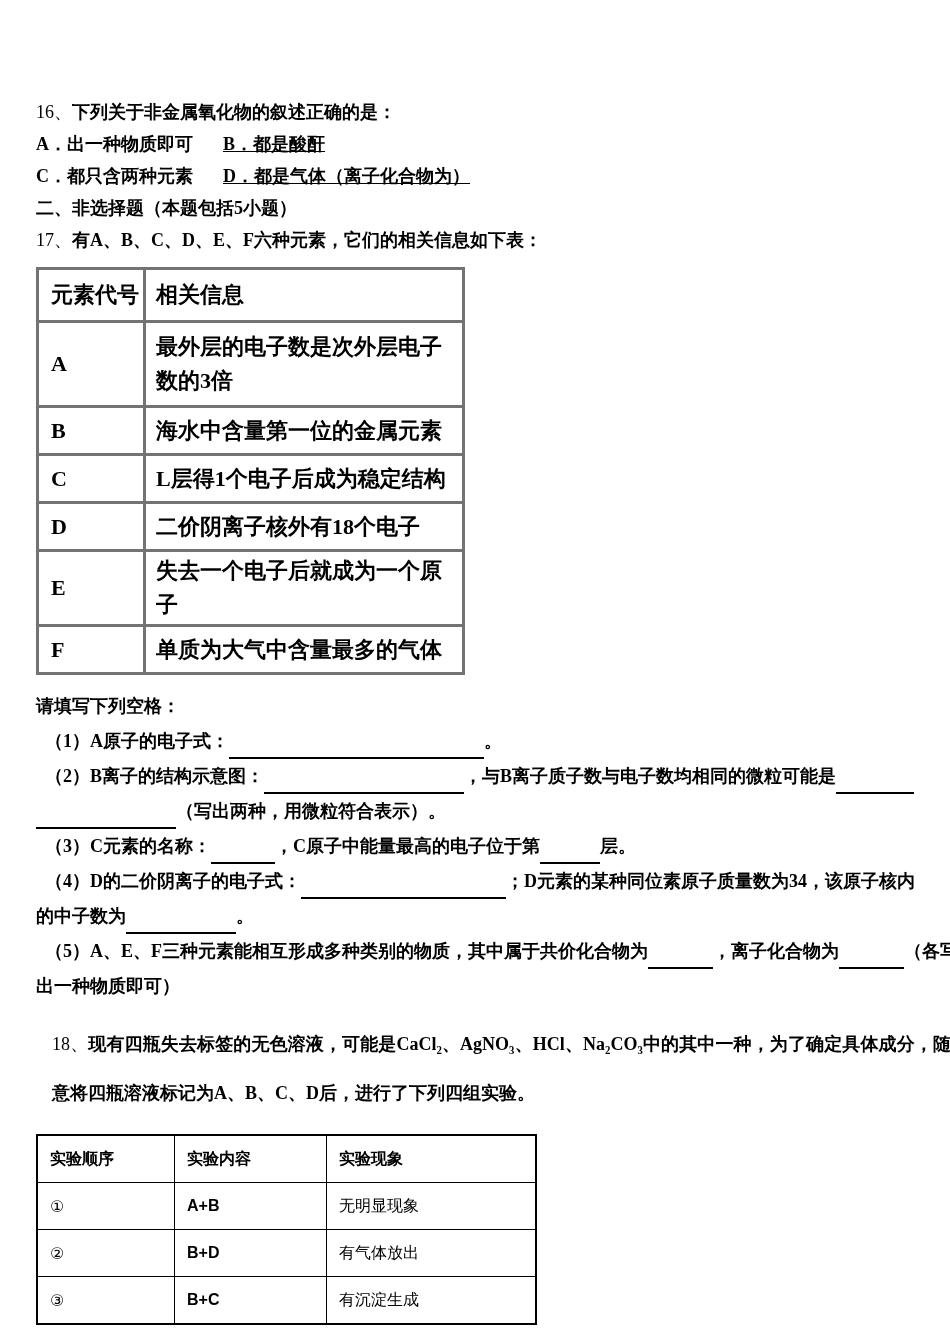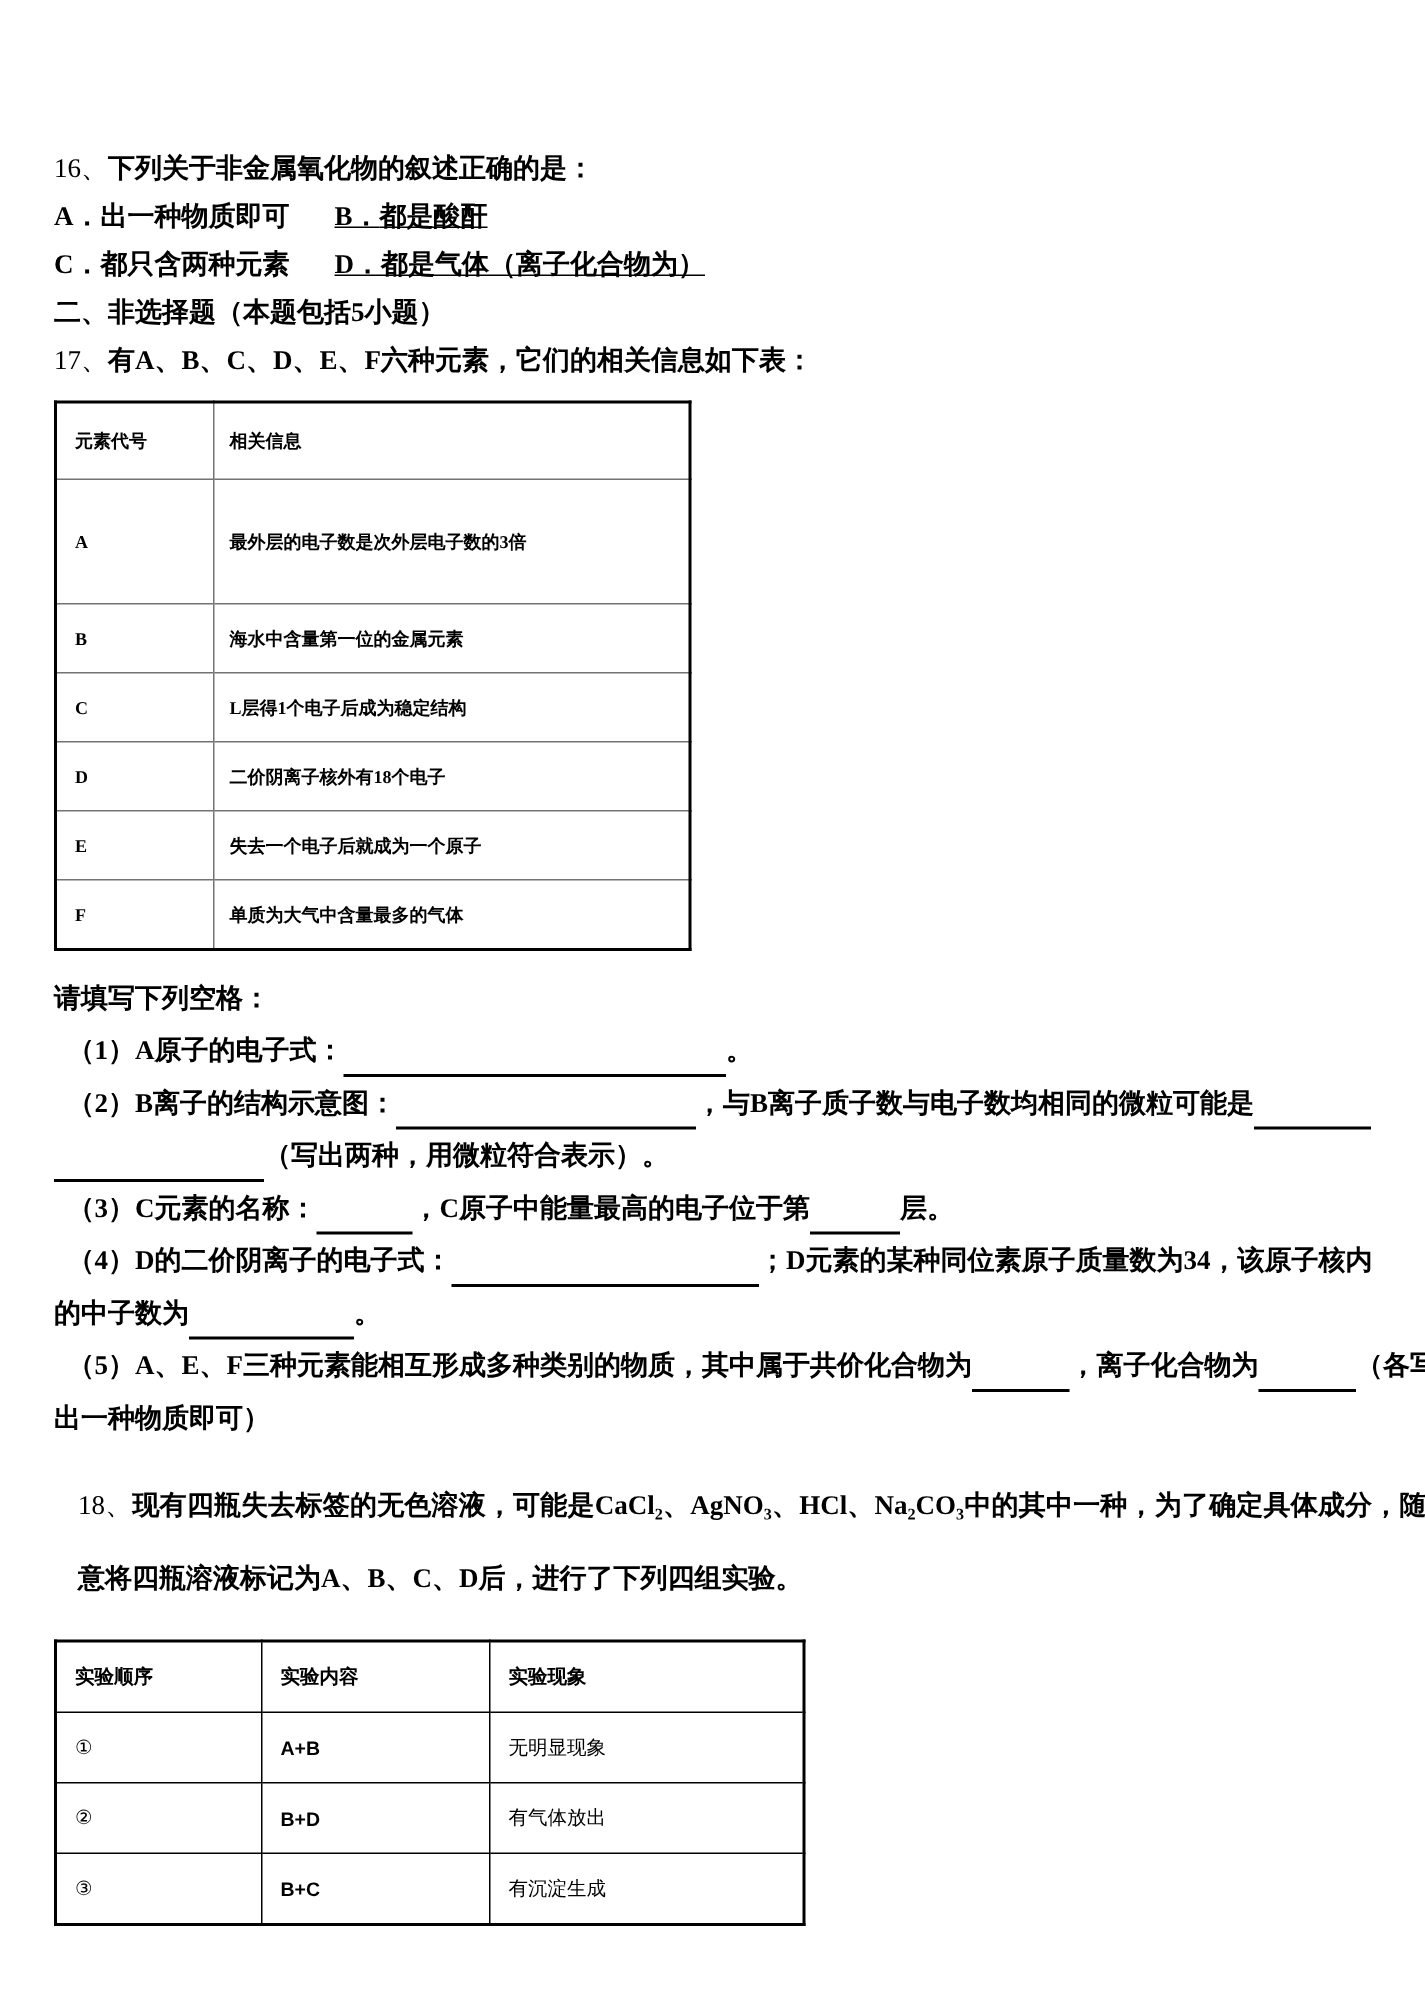--- a/index.html
+++ b/index.html
@@ -26,37 +26,37 @@
     height:1.05em;
     vertical-align:bottom;
   }
   .w255{width:255px;} .w205{width:205px;} .w200{width:200px;}
   .w140{width:140px;} .w110{width:110px;} .w78{width:78px;}
   .w65{width:65px;}  .w64{width:64px;}  .w60{width:60px;}
   
   table{border-collapse:collapse;}
   .t1{margin:11px 0 14px 0;border:2px solid #000;}
   .t1 td{
-    border:1px solid #737373;
+    border:3px solid #737373;
     vertical-align:middle;
     line-height:34px;
-    font-size:12px;
+    font-size:22px;
   }
   .t1 .c-code{width:92px;height:45px;padding:0 0 0 12px;}
   .t1 .c-info{width:296px;padding:2px 10px;font-family:Liberation Serif, serif;}
   .t1 .hrow td{height:46px;}
   .t1 .arow td{height:78px;}
   
   .para{margin:16px;line-height:49px;text-align:justify;width:899px;}
   
   .t2{
     margin-top:8px;
     border:2px solid #000;
     font-family:"Liberation Sans","DejaVu Sans",sans-serif;
-    font-size:13px;
+    font-size:16px;
   }
   .t2 td{
     border:1px solid #000;
     height:46px;
     vertical-align:middle;
     padding:0 0 0 12px;
   }
   .t2 .c-order{width:124px;font-weight:500;}
   .t2 .c-content{width:139px;font-weight:700;}
   .t2 .c-result{width:196px;font-weight:500;}

